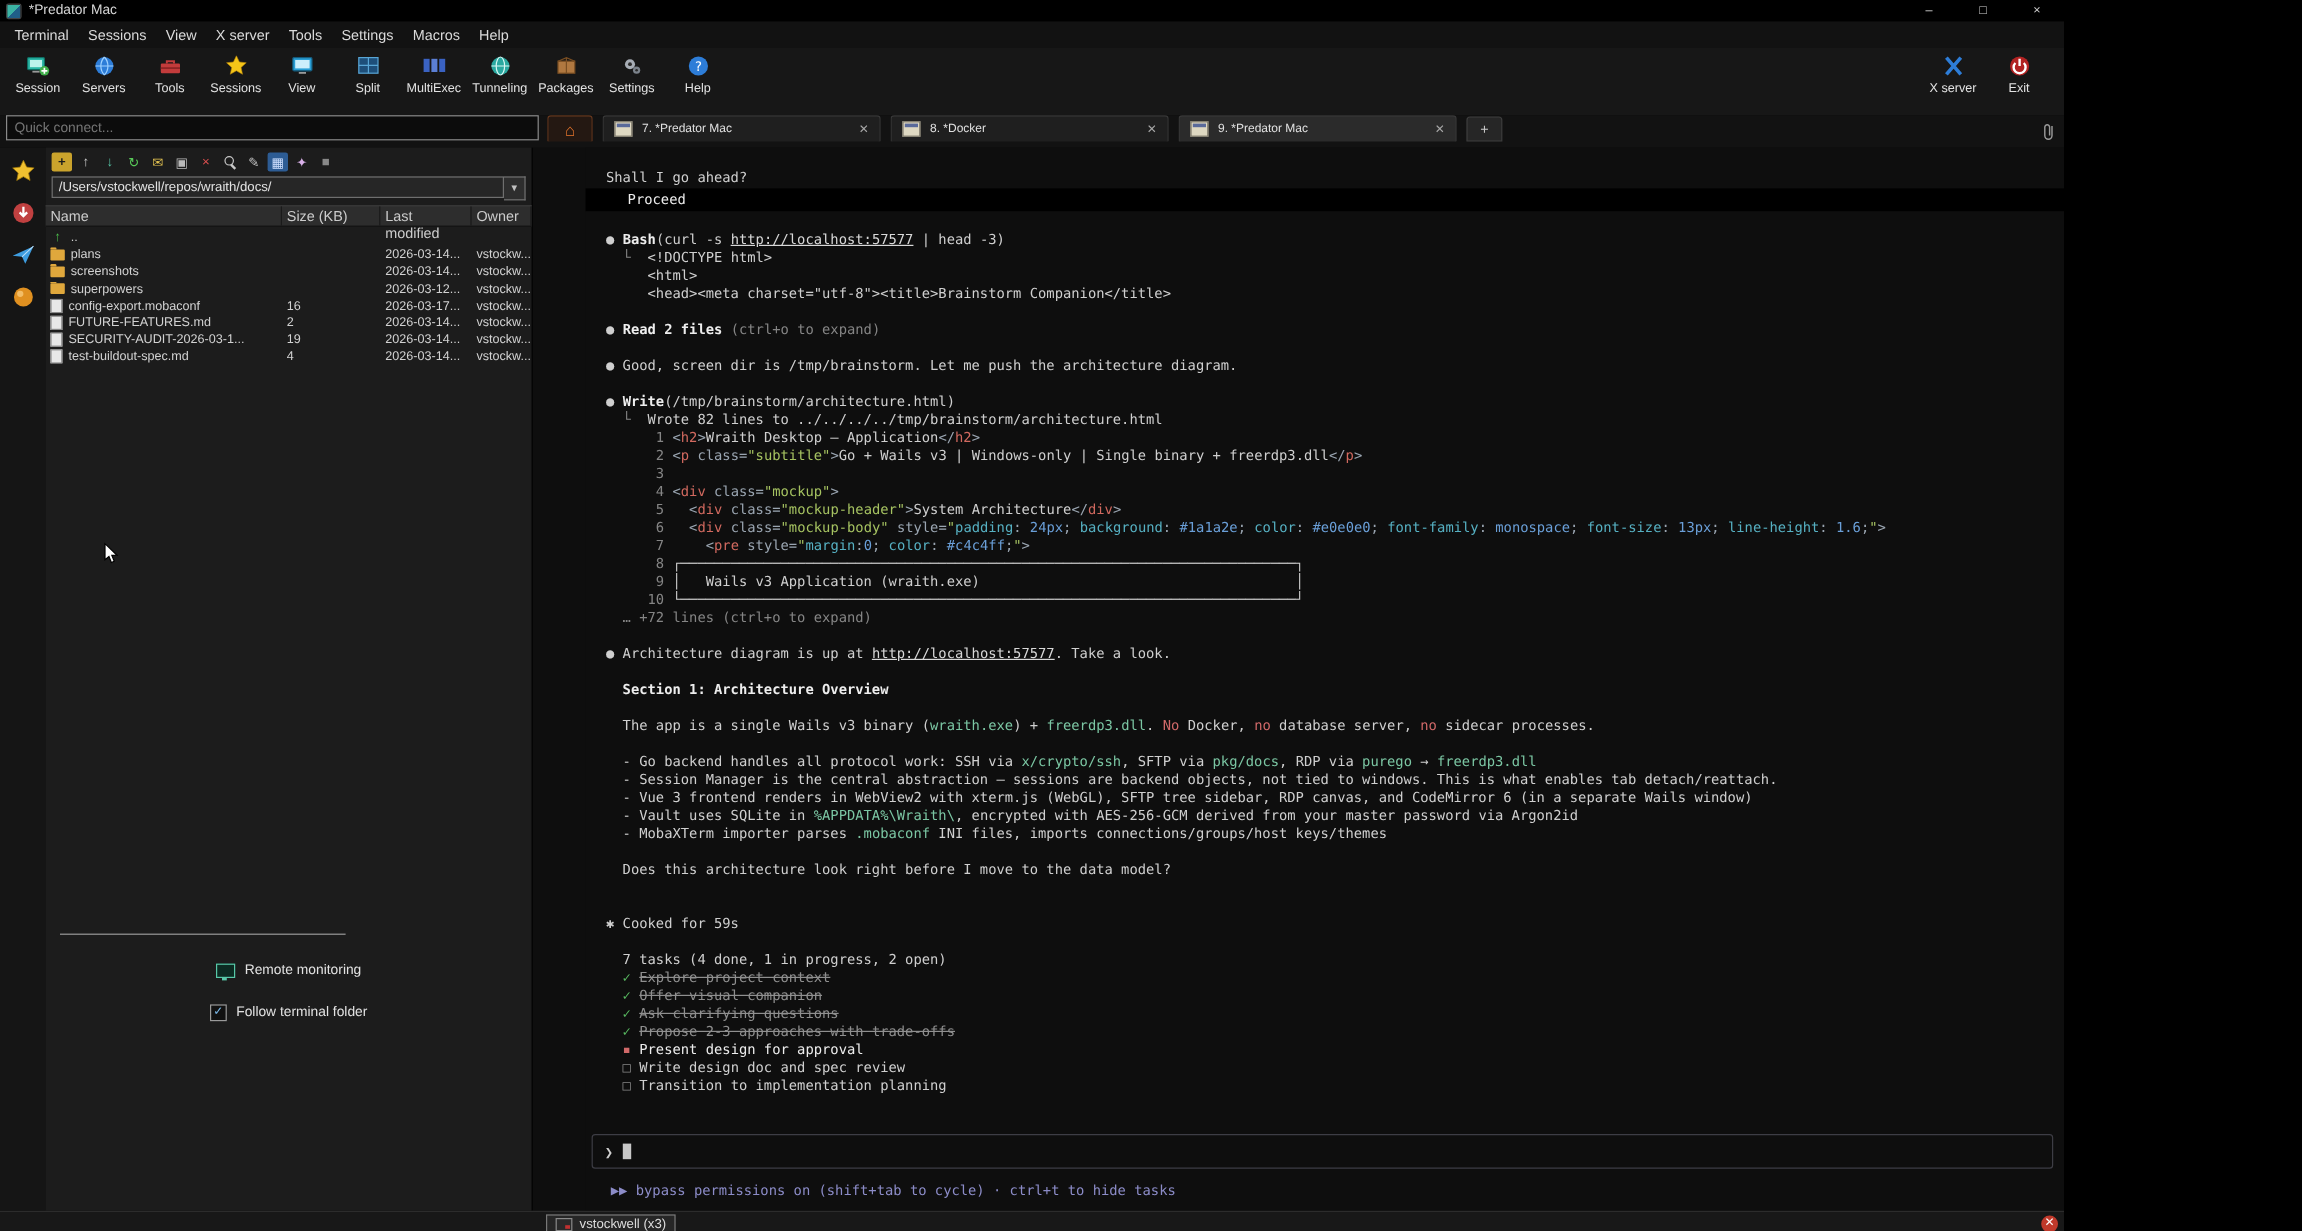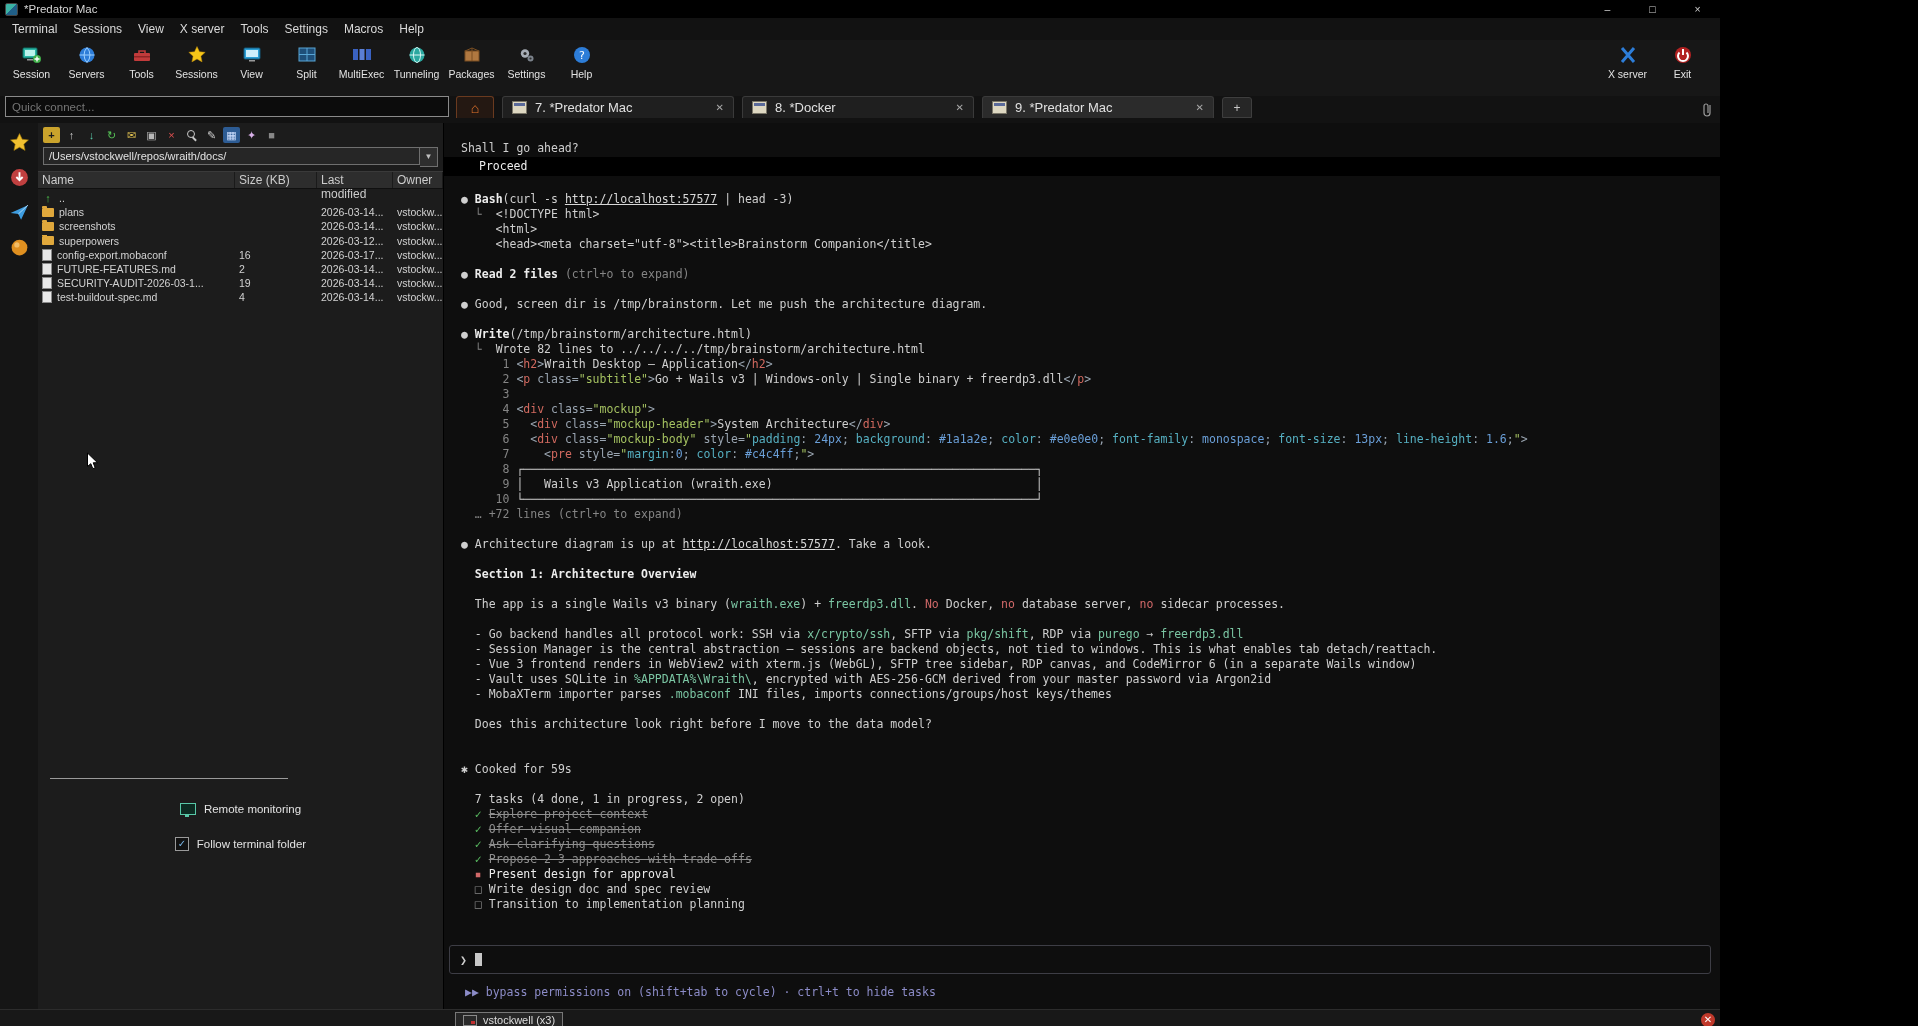--- a/index.html
+++ b/index.html
@@ -31,21 +31,21 @@
             color:#9a9a9a;font-size:11.5px;padding:2px 6px;font-family:"Liberation Sans",sans-serif;}
   .tabstrip{display:flex;align-items:flex-end;gap:8px;}
   .stab-home{width:36px;height:21px;background:#241812;border:1px solid #6a3a1f;border-bottom:none;
              border-radius:3px 3px 0 0;display:flex;align-items:center;justify-content:center;
              color:#e8762c;font-size:14px;}
   .stab{height:21px;background:#1f1f1f;border:1px solid #3a3a3a;border-bottom:none;border-radius:3px 3px 0 0;
         display:flex;align-items:center;padding:0 9px;gap:8px;min-width:212px;}
   .stab.active{background:#2b2b2b;}
   .stab-icon{width:13px;height:11px;background:#ded8c2;border:1px solid #7a7668;position:relative;flex:none;}
   .stab-icon::before{content:"";position:absolute;left:1px;top:1px;right:1px;height:3px;background:#5a6a9a;}
-  .stab-label{color:#e0e0e0;font-size:13px;flex:1;white-space:nowrap;}
+  .stab-label{color:#e0e0e0;font-size:10px;flex:1;white-space:nowrap;}
   .stab-close{color:#a8a8a8;font-size:10px;}
   .newtab{width:28px;height:19px;background:#262626;border:1px solid #3e3e3e;border-radius:3px 3px 0 0;
           color:#c8c8c8;font-size:12px;display:flex;align-items:center;justify-content:center;}
   .paperclip{position:absolute;right:7px;top:6px;}
 
   
   .main{display:flex;height:886px;}
 
   .sidestrip{width:38px;background:#151515;display:flex;flex-direction:column;align-items:center;
              padding-top:9px;gap:14px;flex:none;}
@@ -85,21 +85,21 @@
              gap:8px;color:#e2e2e2;font-size:11.5px;}
   .rm-icon{width:14px;height:10px;border:1px solid #58c8a8;background:#0c2b22;position:relative;}
   .rm-icon::after{content:"";position:absolute;left:4px;bottom:-3px;width:4px;height:2px;background:#58c8a8;}
   .fp-follow{position:absolute;bottom:158px;left:0;right:0;display:flex;justify-content:center;align-items:center;
              gap:8px;color:#e2e2e2;font-size:11.5px;}
   .checkbox{width:12px;height:12px;border:1px solid #9a9a9a;background:#111;color:#7ab8e8;font-size:10px;
             line-height:12px;text-align:center;}
 
   
   .terminal{flex:1;position:relative;background:#0e0e0e;color:#cfcfcf;
-            font-family:"DejaVu Sans Mono","DejaVu Sans",monospace;font-size:11.5px;}
+            font-family:"DejaVu Sans Mono","DejaVu Sans",monospace;font-size:11.5px;margin-left:44px;}
   .term-output{padding-top:18px;}
   .tline{height:15px;line-height:15px;white-space:pre;padding-left:17px;}
   .tline.tbar{background:#000;height:19px;line-height:19px;padding-left:35px;margin:1px 0;color:#ededed;}
   .c-w{color:#ededed;}
   .c-b{color:#ededed;font-weight:bold;}
   .c-dim{color:#858585;}
   .c-red{color:#d16969;}
   .c-green{color:#57b65f;}
   .c-strike{color:#8f8f8f;text-decoration:line-through;}
   .c-tag{color:#d1695f;}
@@ -473,21 +473,21 @@
           <div class="tline"><span class="c-dim">      9 </span><span>│   Wails v3 Application (wraith.exe)                                      │</span></div>
           <div class="tline"><span class="c-dim">     10 </span><span>└──────────────────────────────────────────────────────────────────────────┘</span></div>
           <div class="tline"><span class="c-dim">  … +72 lines (ctrl+o to expand)</span></div>
           <div class="tline">&nbsp;</div>
           <div class="tline"><span>● Architecture diagram is up at </span><span class="c-link">http://localhost:57577</span><span>. Take a look.</span></div>
           <div class="tline">&nbsp;</div>
           <div class="tline"><span class="c-b">  Section 1: Architecture Overview</span></div>
           <div class="tline">&nbsp;</div>
           <div class="tline"><span>  The app is a single Wails v3 binary (</span><span class="c-code">wraith.exe</span><span>) + </span><span class="c-code">freerdp3.dll</span><span>. </span><span class="c-red">No</span><span> Docker, </span><span class="c-red">no</span><span> database server, </span><span class="c-red">no</span><span> sidecar processes.</span></div>
           <div class="tline">&nbsp;</div>
-          <div class="tline"><span>  - Go backend handles all protocol work: SSH via </span><span class="c-code">x/crypto/ssh</span><span>, SFTP via </span><span class="c-code">pkg/shift</span><span>, RDP via </span><span class="c-code">purego</span><span> → </span><span class="c-code">freerdp3.dll</span></div>
+          <div class="tline"><span>  - Go backend handles all protocol work: SSH via </span><span class="c-code">x/crypto/ssh</span><span>, SFTP via </span><span class="c-code">pkg/docs</span><span>, RDP via </span><span class="c-code">purego</span><span> → </span><span class="c-code">freerdp3.dll</span></div>
           <div class="tline"><span>  - Session Manager is the central abstraction — sessions are backend objects, not tied to windows. This is what enables tab detach/reattach.</span></div>
           <div class="tline"><span>  - Vue 3 frontend renders in WebView2 with xterm.js (WebGL), SFTP tree sidebar, RDP canvas, and CodeMirror 6 (in a separate Wails window)</span></div>
           <div class="tline"><span>  - Vault uses SQLite in </span><span class="c-code">%APPDATA%\Wraith\</span><span>, encrypted with AES-256-GCM derived from your master password via Argon2id</span></div>
           <div class="tline"><span>  - MobaXTerm importer parses </span><span class="c-code">.mobaconf</span><span> INI files, imports connections/groups/host keys/themes</span></div>
           <div class="tline">&nbsp;</div>
           <div class="tline"><span>  Does this architecture look right before I move to the data model?</span></div>
           <div class="tline">&nbsp;</div>
           <div class="tline">&nbsp;</div>
           <div class="tline"><span>✱ Cooked for 59s</span></div>
           <div class="tline">&nbsp;</div>

